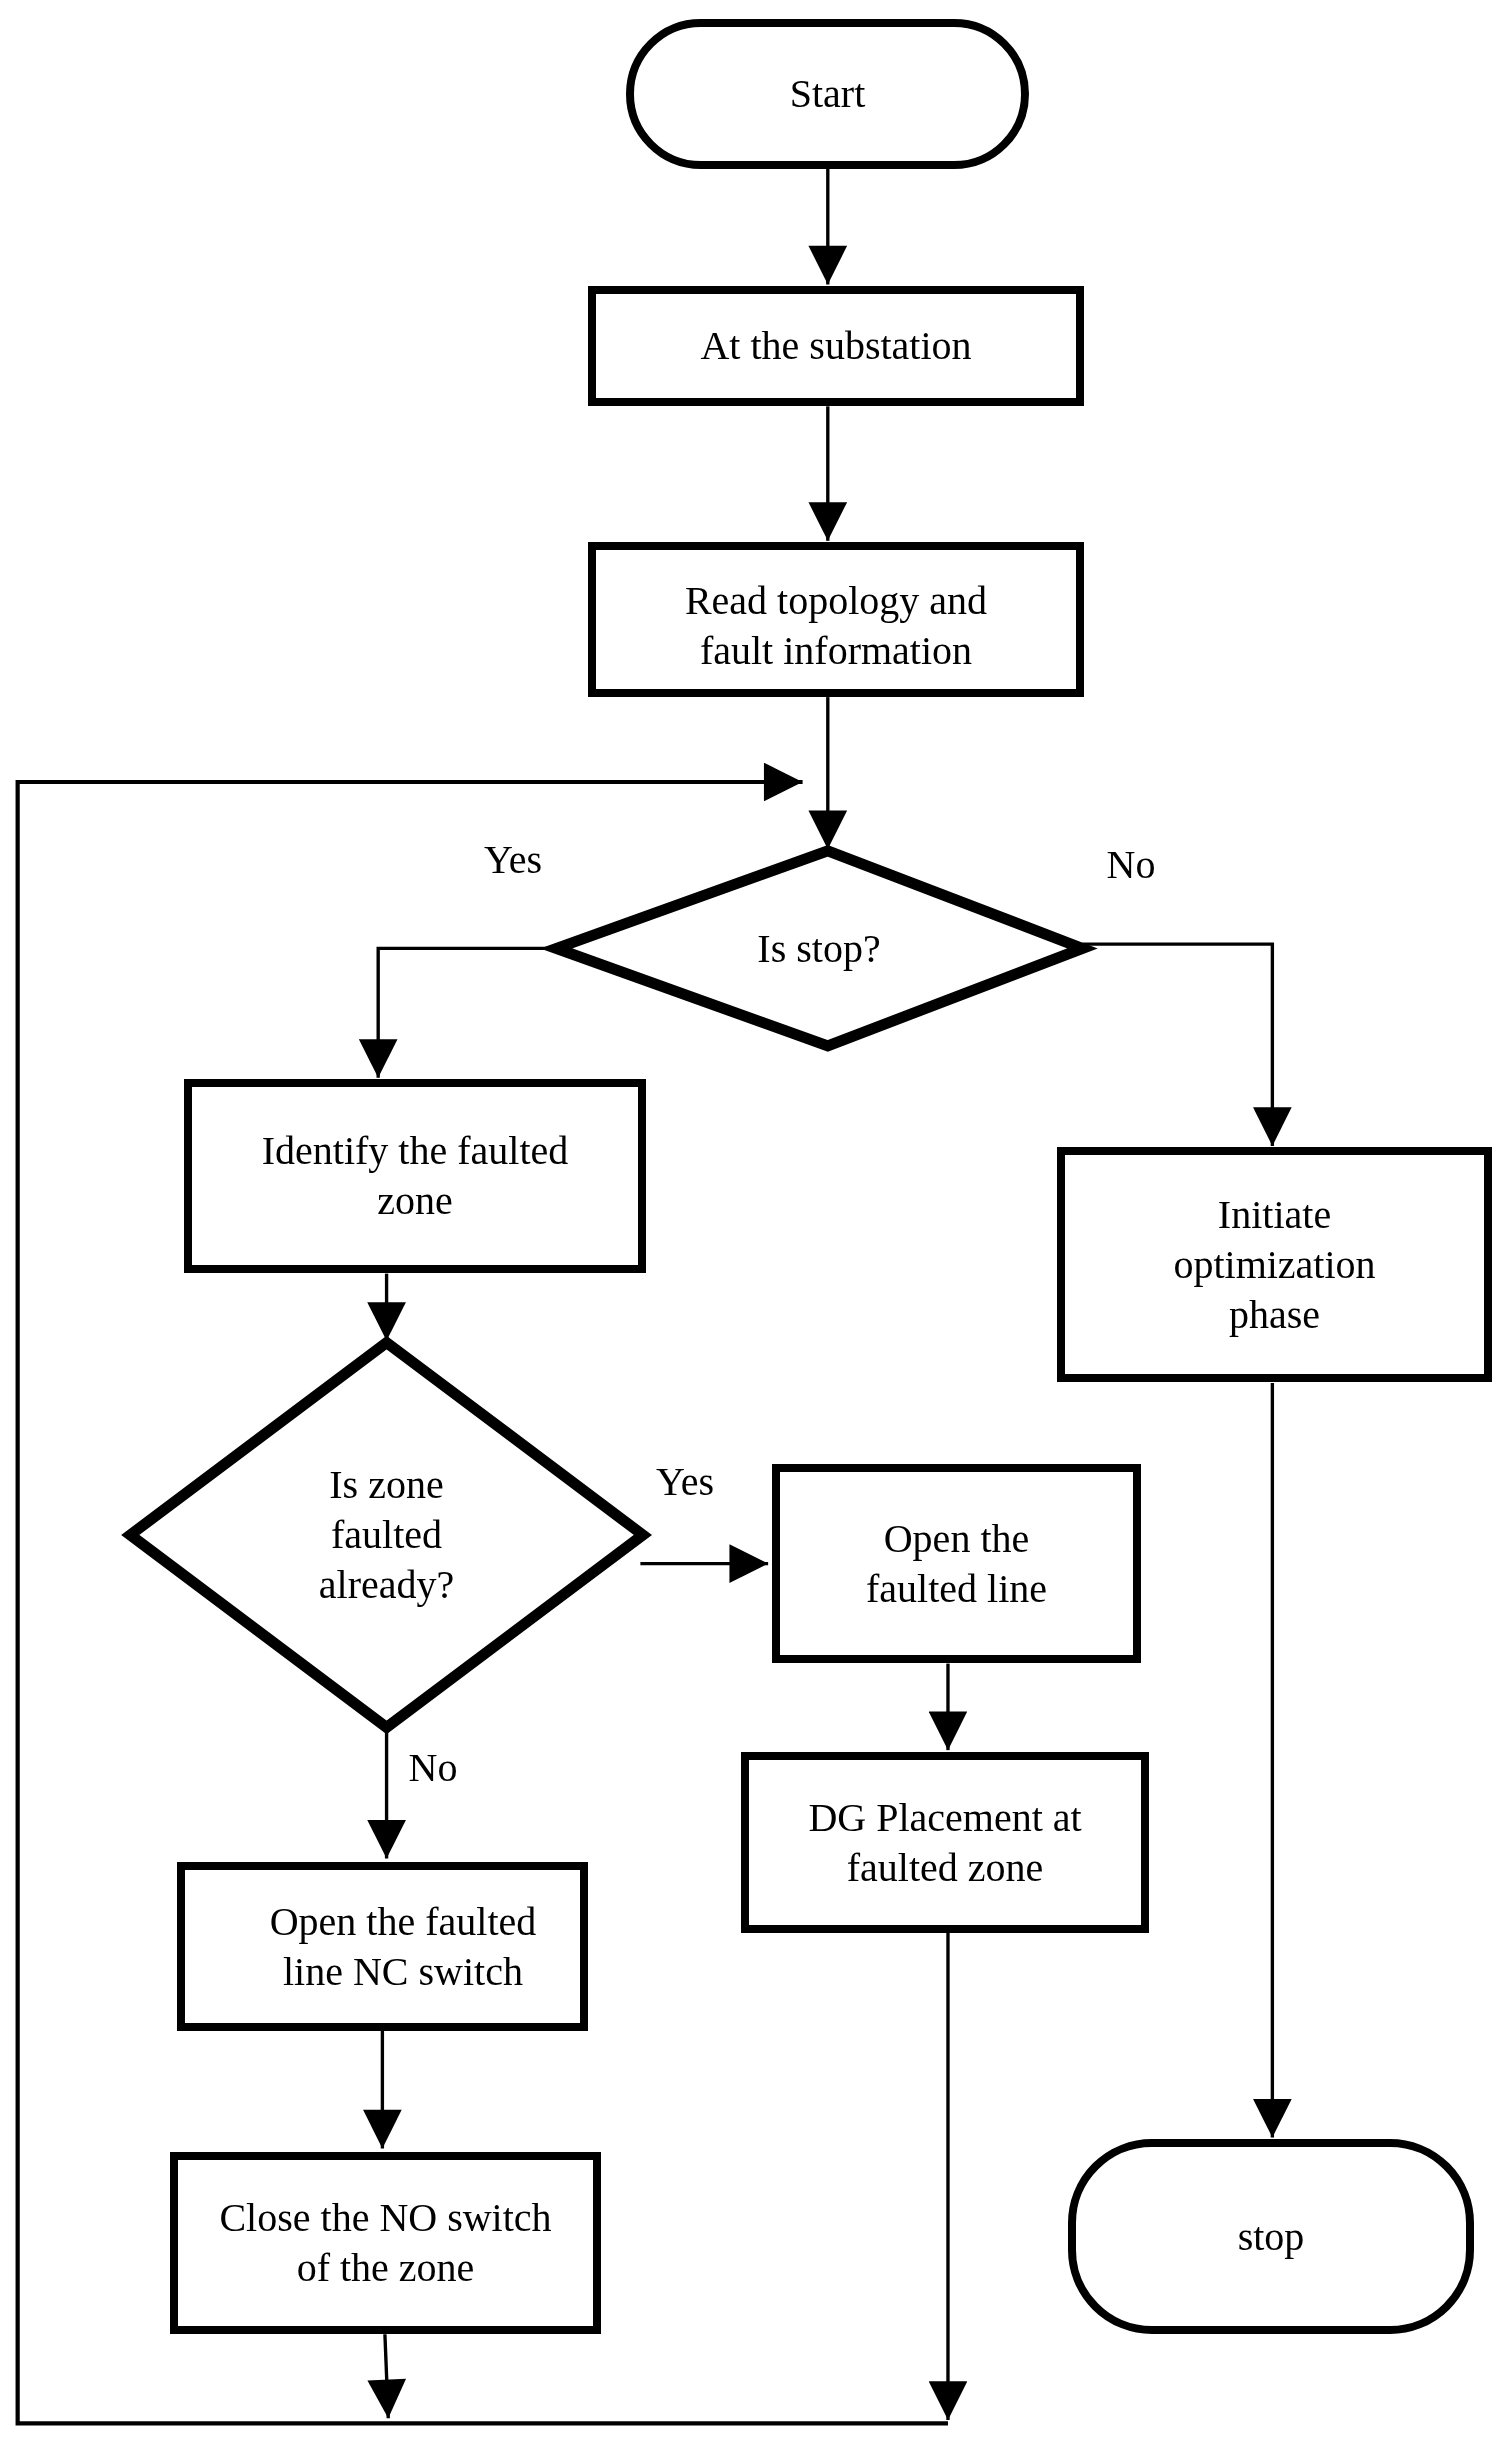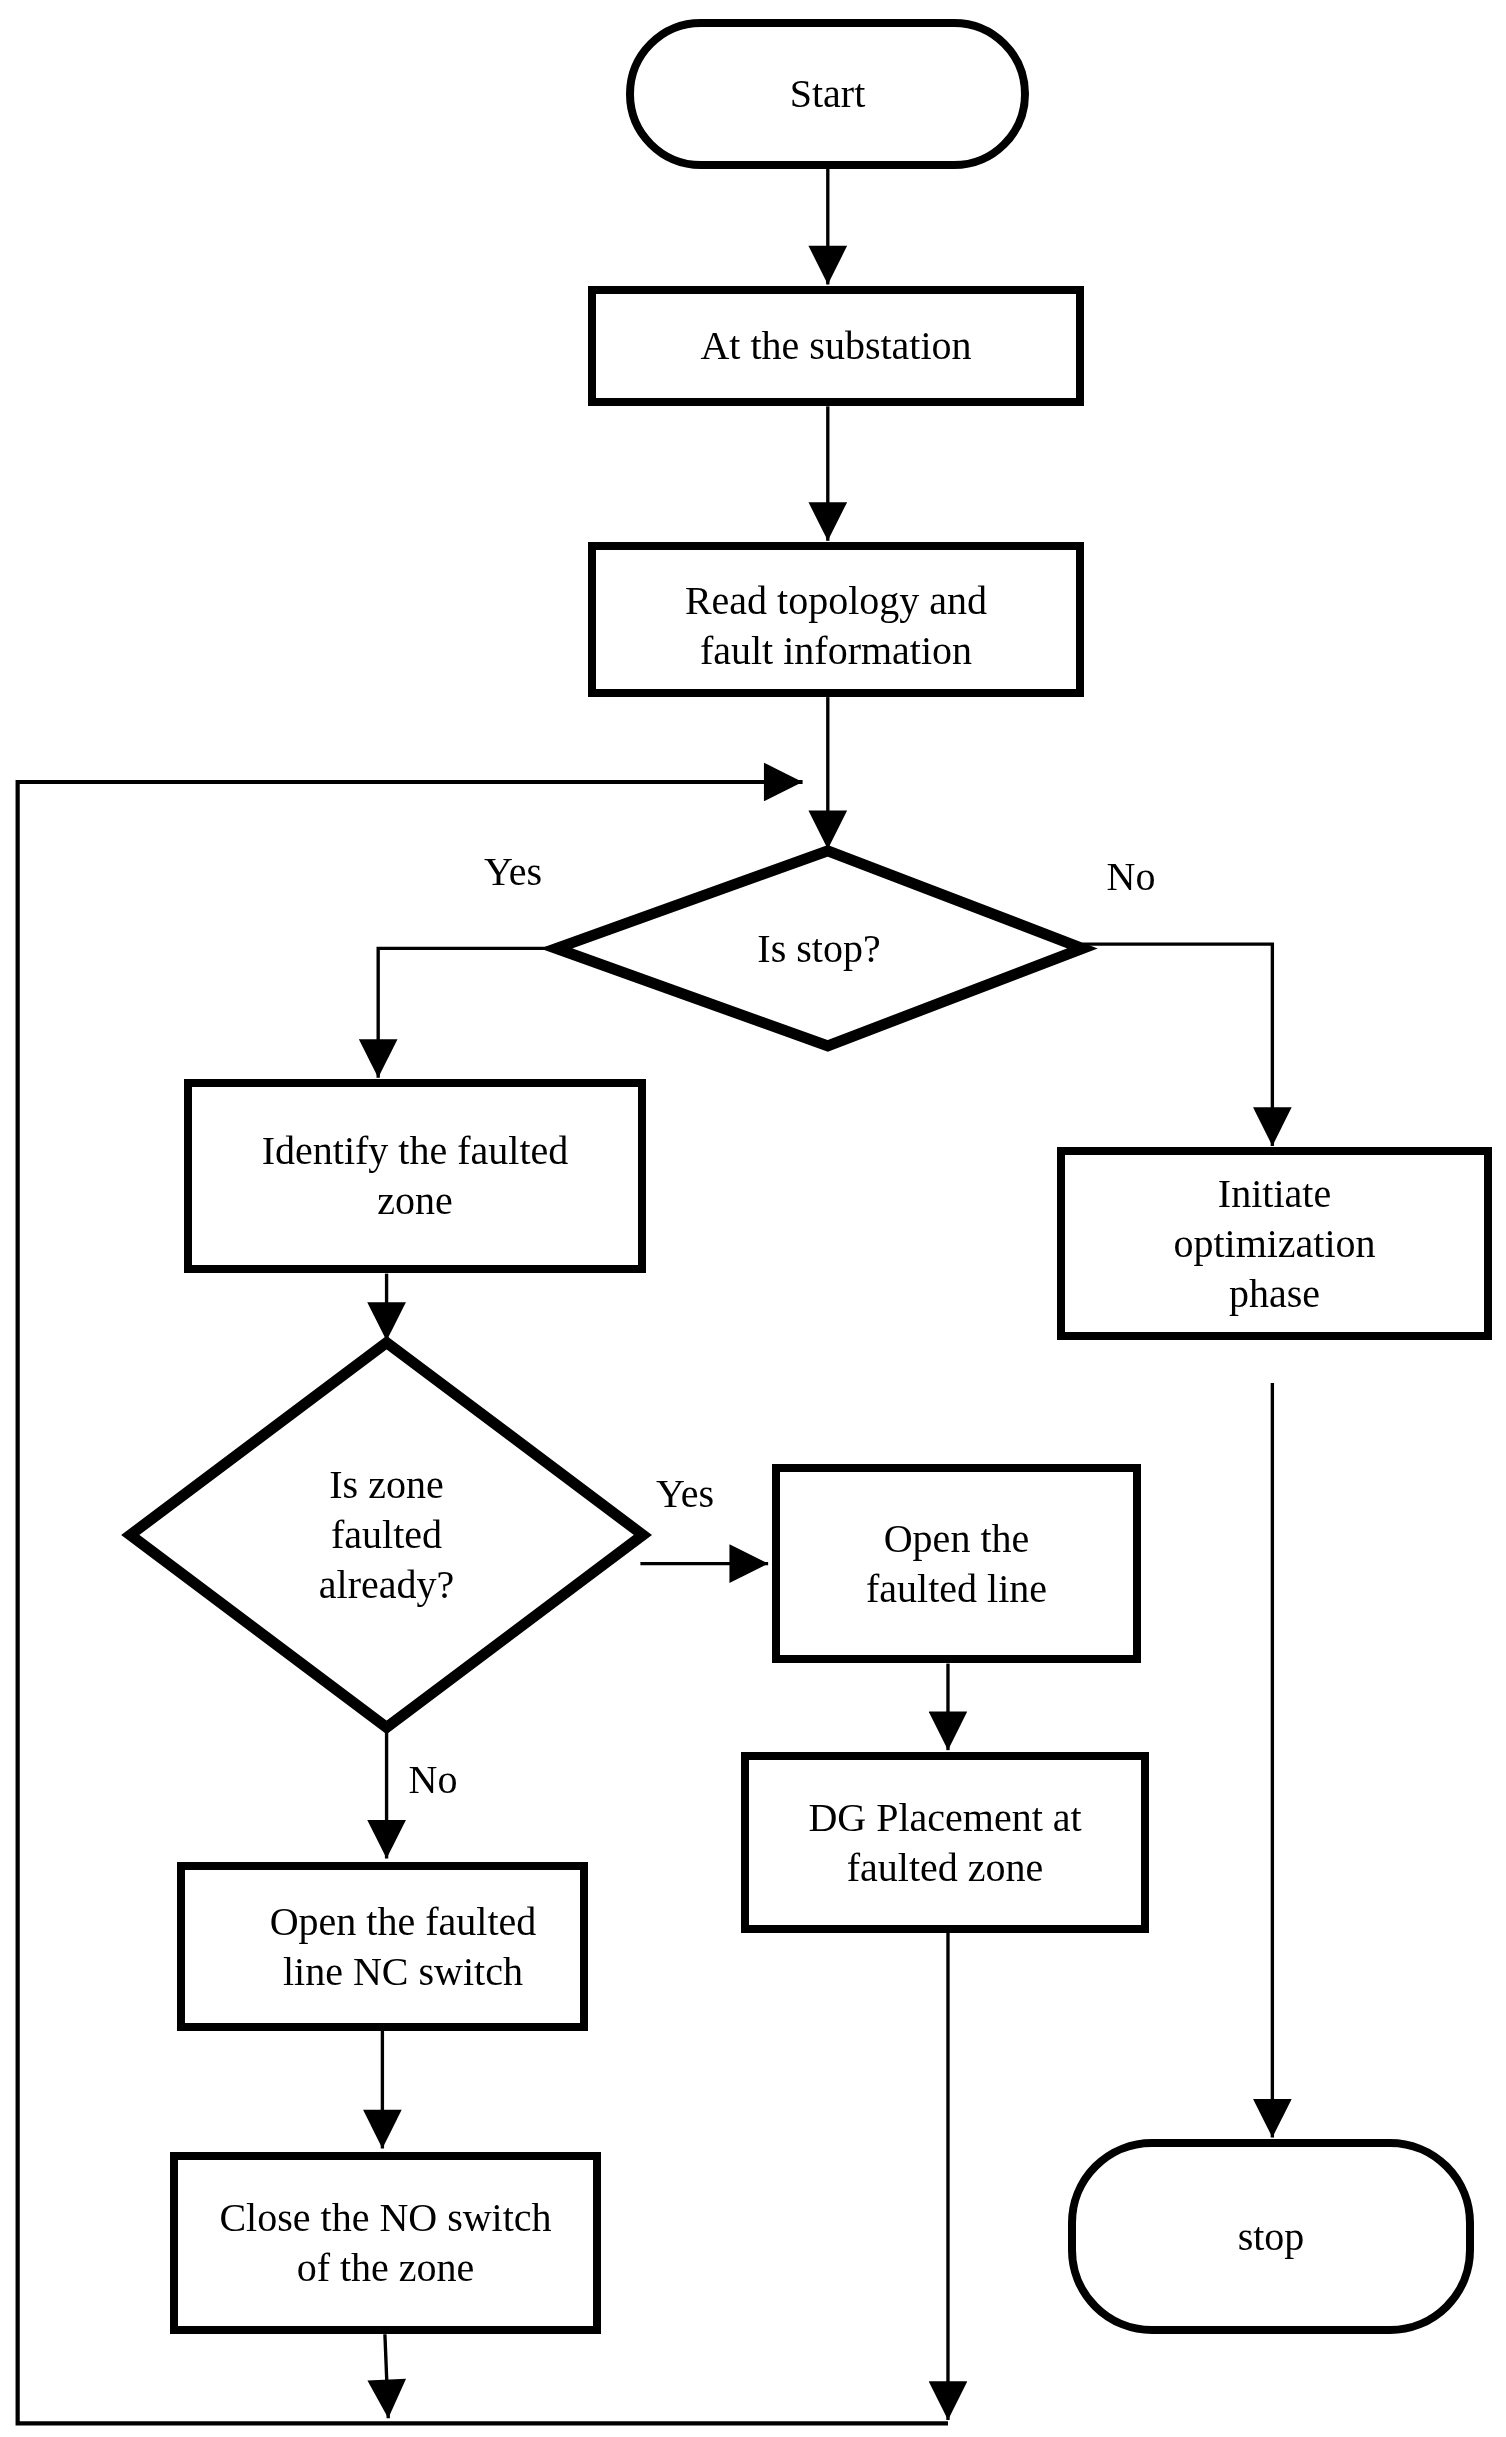--- a/index.html
+++ b/index.html
@@ -16,21 +16,21 @@
     position:absolute;z-index:2;display:flex;align-items:center;justify-content:center;
     text-align:center;background:var(--paper);border:8.4px solid var(--ink);
     box-sizing:border-box;font-size:40px;line-height:50px;
   }
   .terminator{border-radius:84px;}
   .diamond-text{
     position:absolute;z-index:3;display:flex;align-items:center;justify-content:center;
     text-align:center;font-size:40px;line-height:50px;background:transparent;
   }
   .edge-label{
-    position:absolute;z-index:3;display:flex;align-items:flex-end;justify-content:center;
+    position:absolute;z-index:3;display:flex;align-items:flex-start;justify-content:center;
     text-align:center;font-size:40px;line-height:47px;background:transparent;
   }
   .tw{display:inline-block;}
 </style>
 </head>
 <body>
 
 <div id="canvas">
 
   <svg id="edges" viewBox="0 0 1792 2900" xmlns="http://www.w3.org/2000/svg">
@@ -85,21 +85,21 @@
   </div>
 
   <div class="diamond-text" style="left:556px;top:851px;width:526px;height:195px;">
     <span class="tw">Is stop?</span>
   </div>
 
   <div class="node" style="left:156px;top:1079px;width:462px;height:194px;margin-left:28px;">
     <span class="tw" style="width:370px;">Identify the faulted zone</span>
   </div>
 
-  <div class="node" style="left:1057px;top:1147px;width:435px;height:193px;">
+  <div class="node" style="left:1057px;top:1147px;width:435px;height:235px;">
     <span class="tw" style="width:261px;">Initiate optimization phase</span>
   </div>
 
   <div class="diamond-text" style="left:130px;top:1342px;width:513px;height:385px;">
     <span class="tw" style="width:177px;">Is zone faulted already?</span>
   </div>
 
   <div class="node" style="left:772px;top:1464px;width:369px;height:199px;">
     <span class="tw" style="width:252px;">Open the faulted line</span>
   </div>

